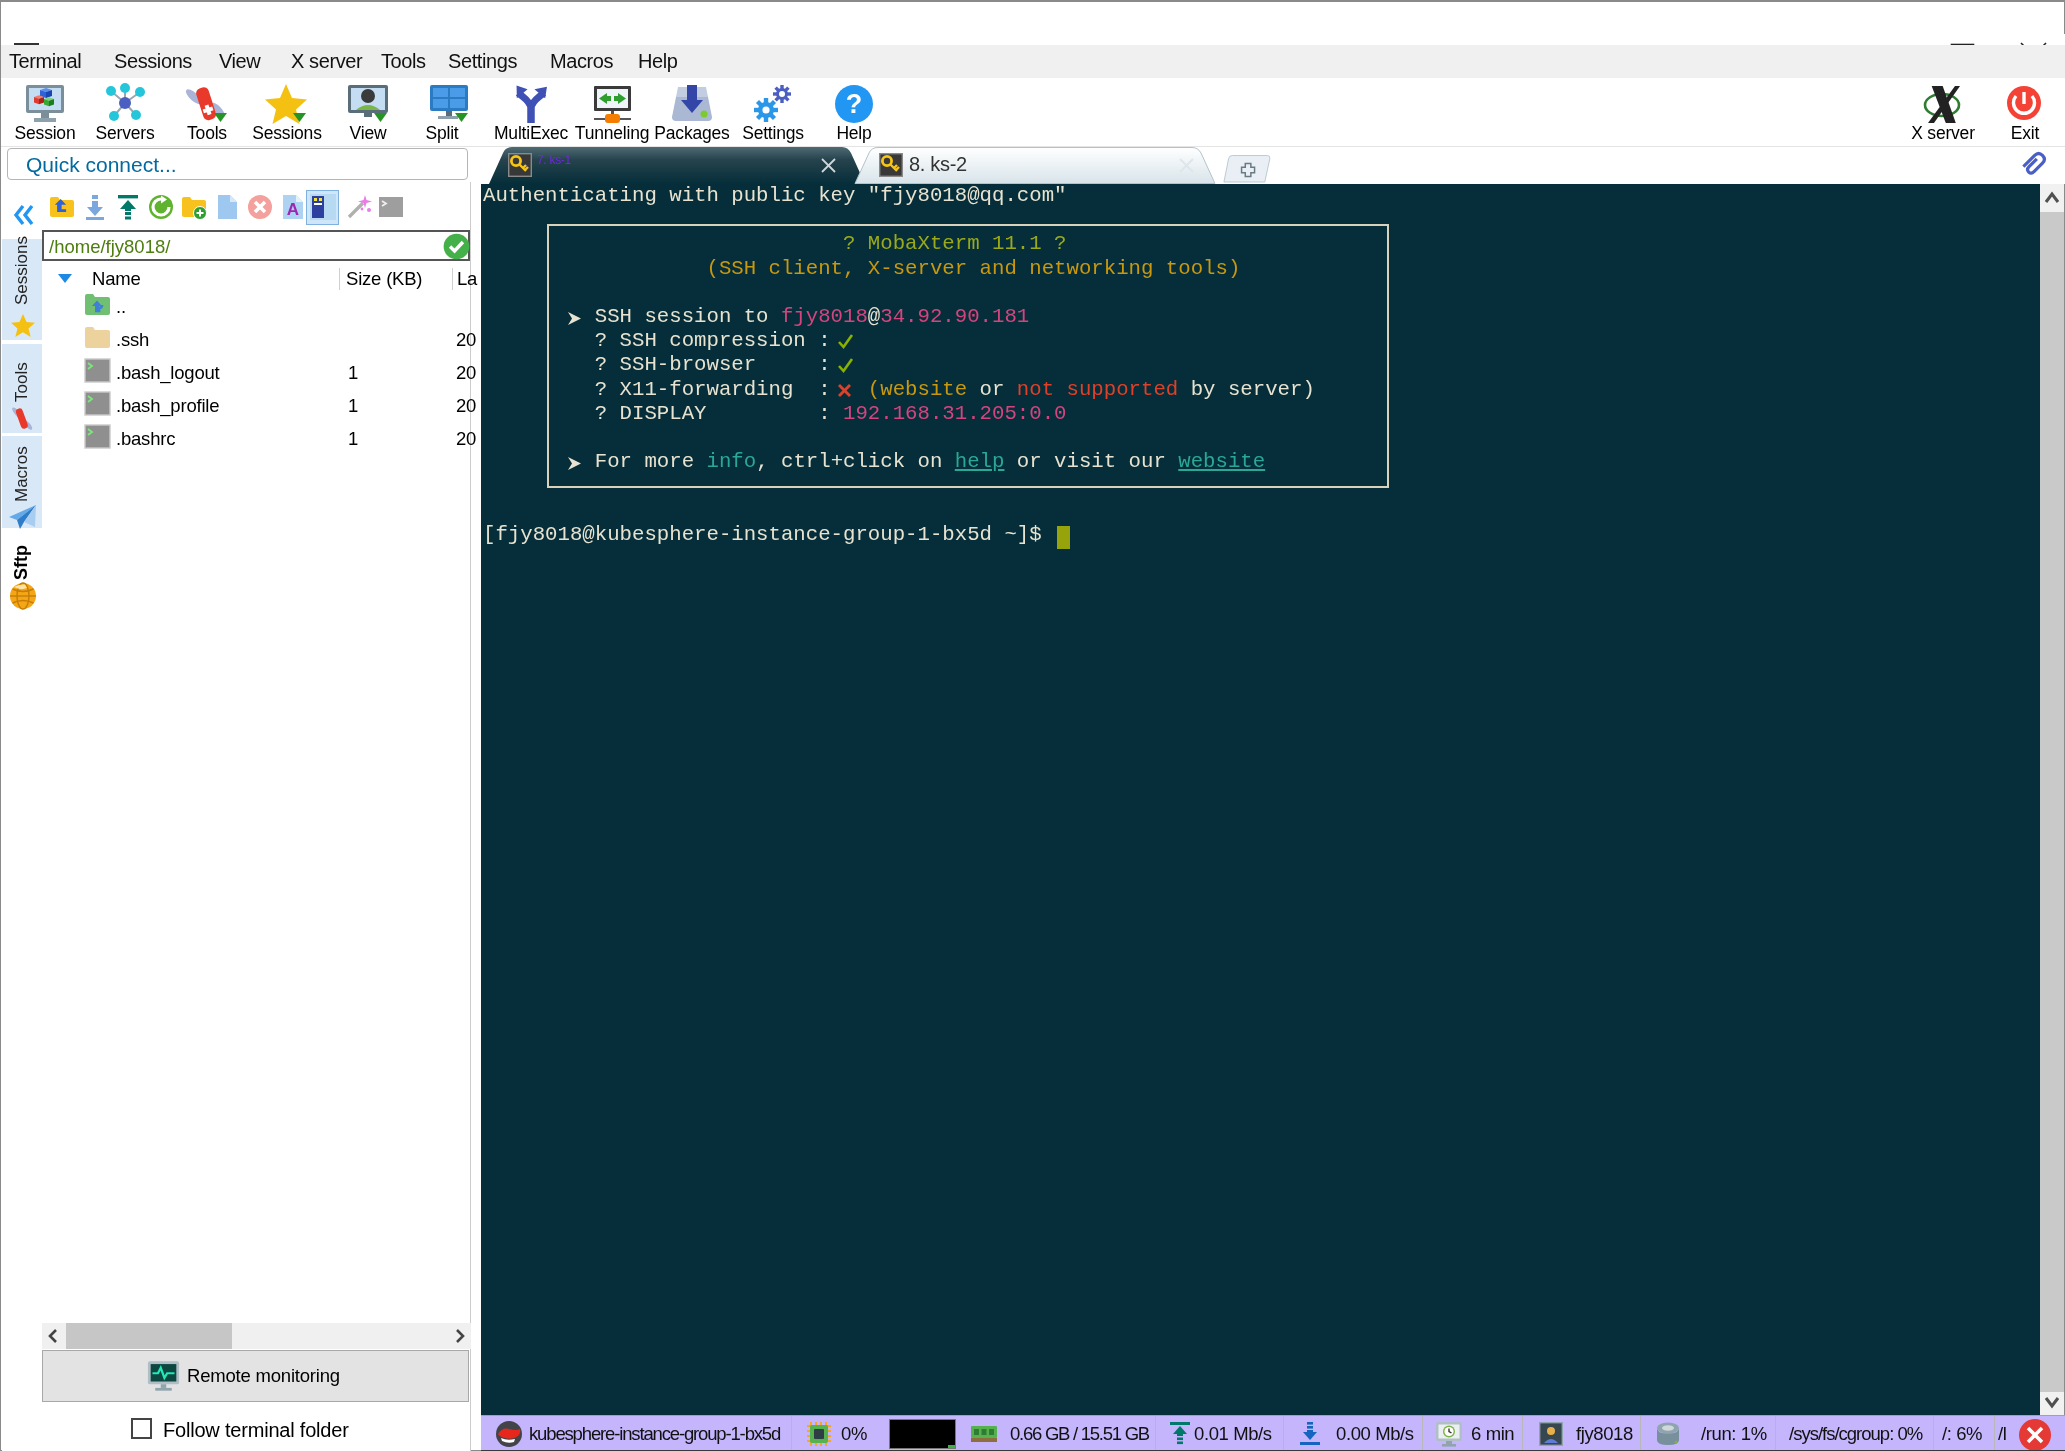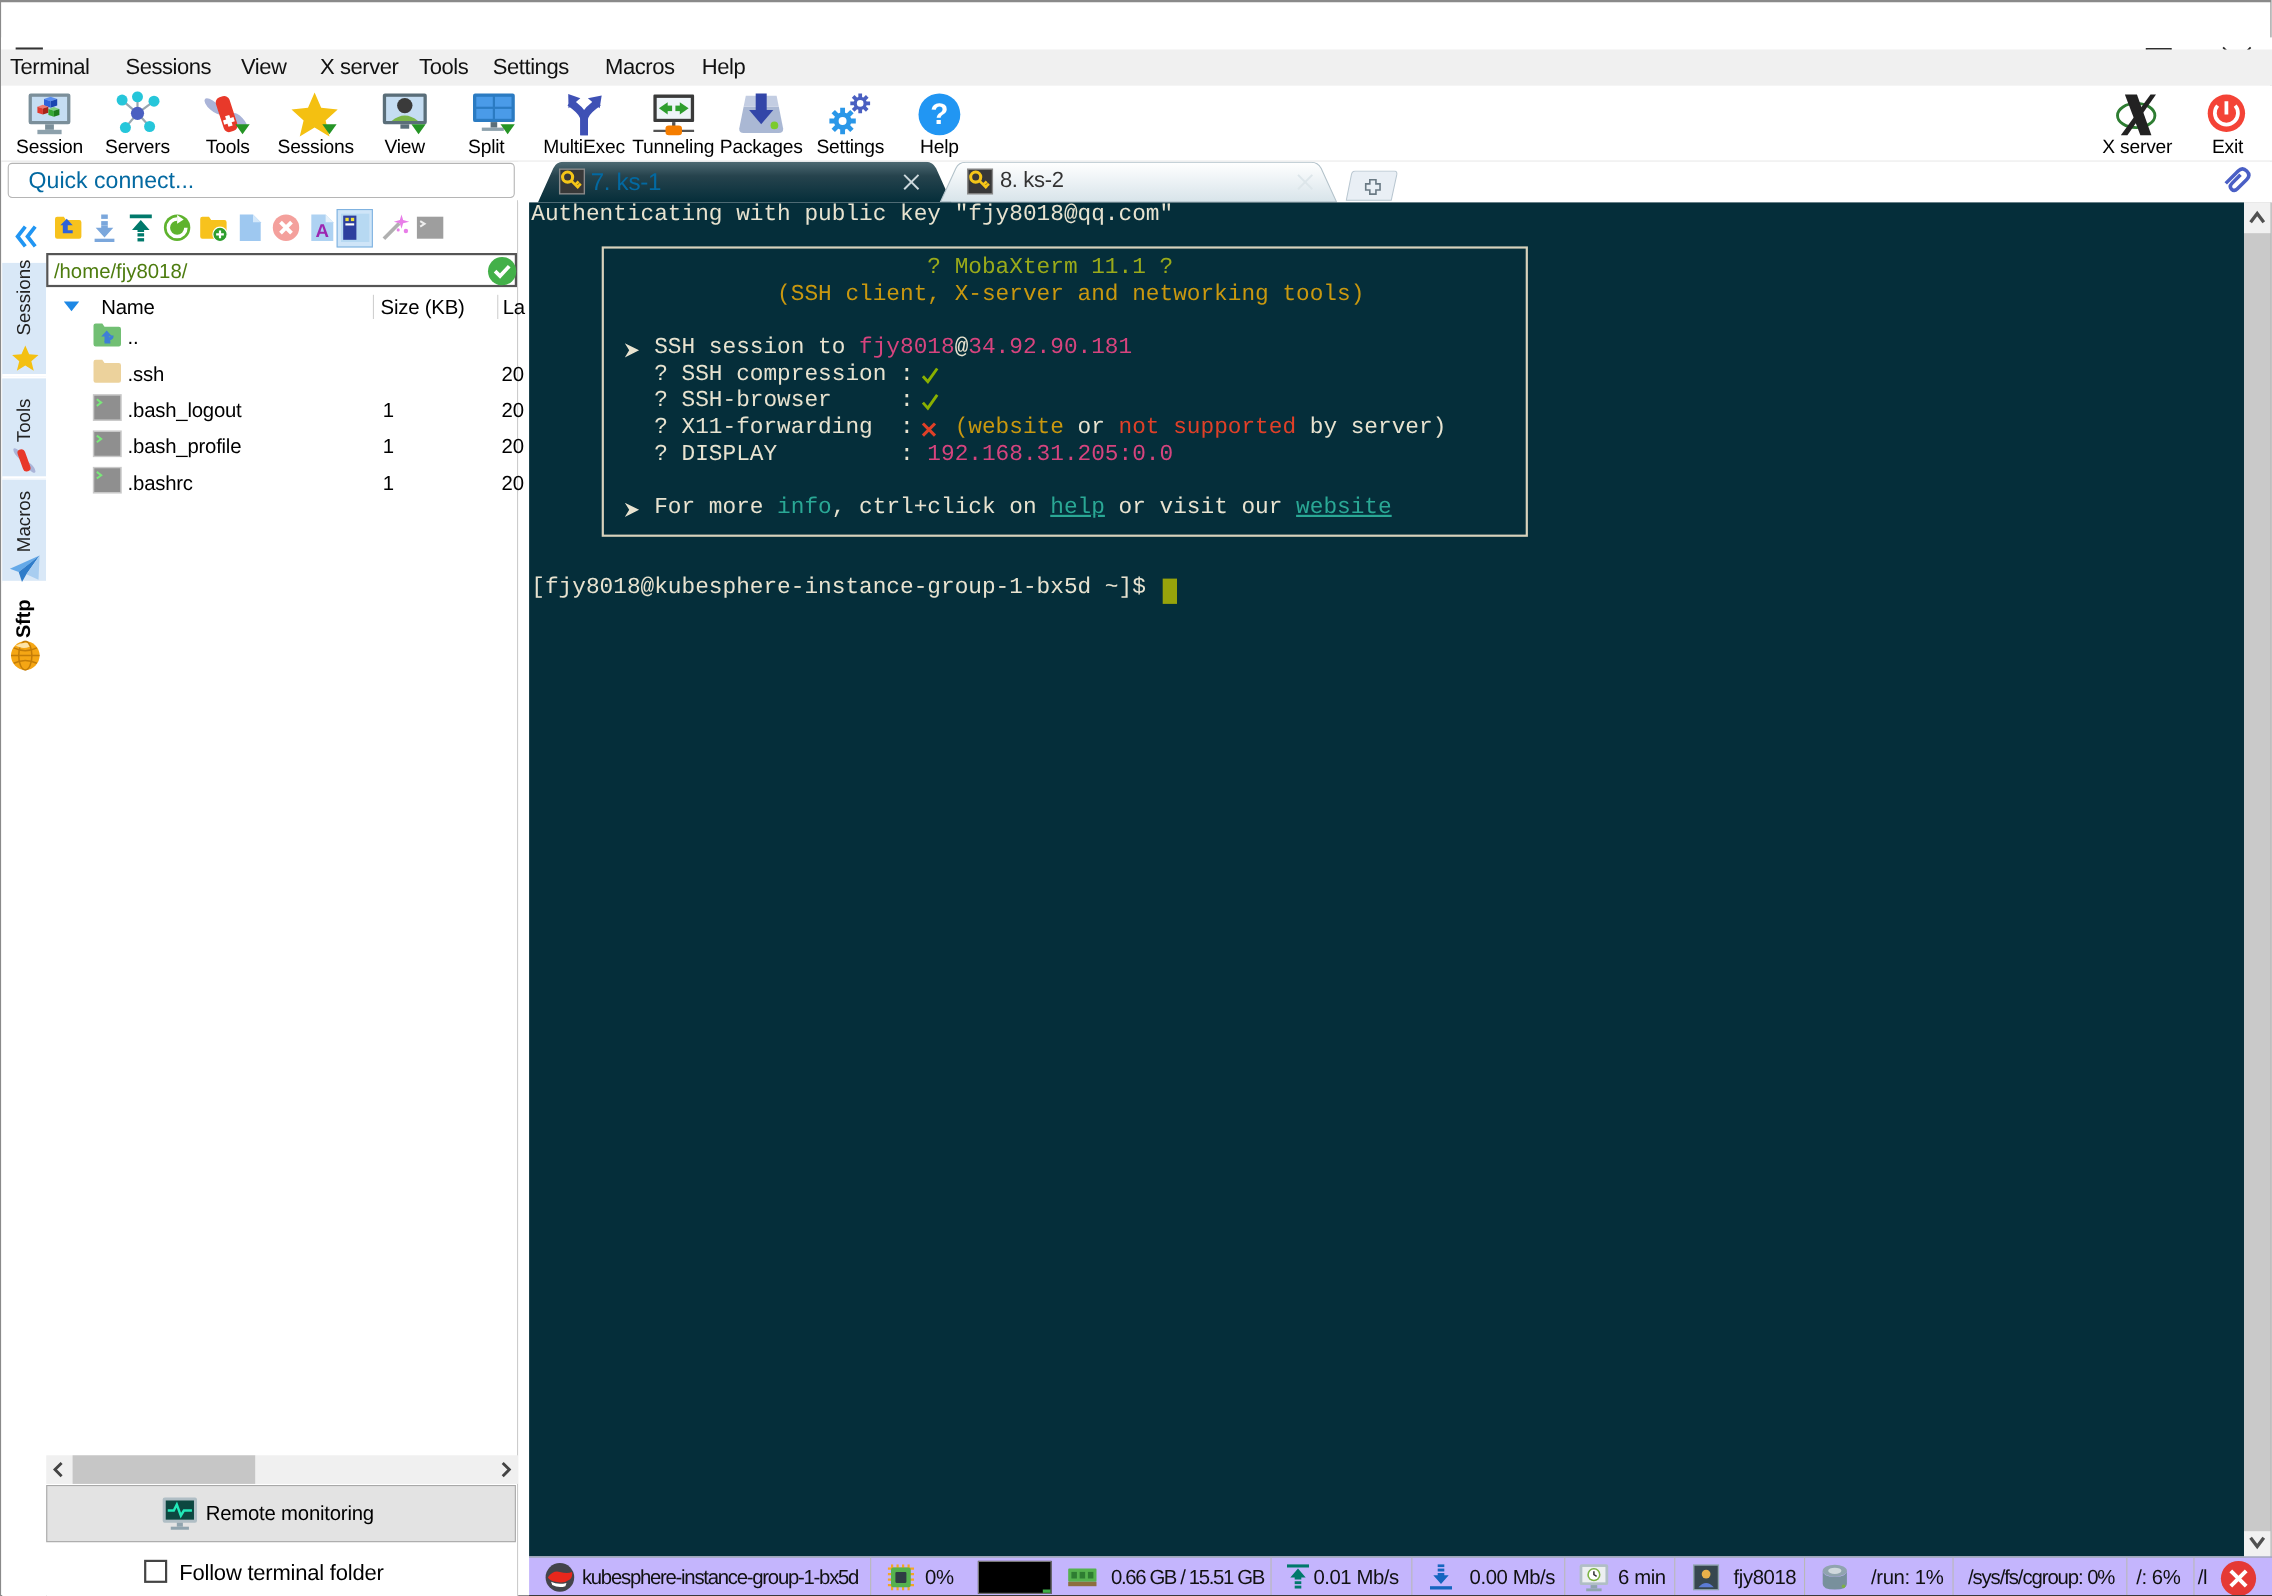--- a/index.html
+++ b/index.html
@@ -441,21 +441,21 @@
           <stop offset="1" stop-color="#052e3a"></stop>
         </linearGradient>
       </defs>
       <path d="M4 37 L18 6 Q20.5 0 27 0 L357 0 Q363 0 366 6 L380 37 Z" fill="url(#tgrad)"></path>
     </svg>
     <svg class="abs" style="left:37px;top:6px" width="24" height="24" viewBox="0 0 24 24">
       <rect x="0.7" y="0.7" width="22.6" height="22.6" fill="#383838" stroke="#8a8a8a" stroke-width="1.4"></rect>
       <circle cx="8" cy="8" r="4.6" fill="none" stroke="#f5c518" stroke-width="2.8"></circle>
       <path d="M11 11 L18 18 M15 15 L18 12 M17 17 L20 14" stroke="#f5c518" stroke-width="2.4" fill="none"></path>
     </svg>
-    <span class="abs" style="left:66px;top:6px;font-size:22px;letter-spacing:-0.3px;color:#0369a1">7. ks-1</span>
+    <span class="abs" style="left:66px;top:6px;font-size:12px;letter-spacing:-0.3px;color:#6d28d9">7. ks-1</span>
     <svg class="abs" style="left:349px;top:10px" width="17" height="17" viewBox="0 0 17 17">
       <g stroke="#cdd8dc" stroke-width="1.8">
           <line x1="2" y1="2" x2="15" y2="15"></line>
           <line x1="15" y1="2" x2="2" y2="15"></line>
         </g>
     </svg>
     <svg class="abs" style="left:382px;top:0" width="364" height="37" viewBox="0 0 364 37">
       <defs>
         <linearGradient id="tgrad2" x1="0" y1="0" x2="0" y2="1">
           <stop offset="0" stop-color="#ffffff"></stop>

